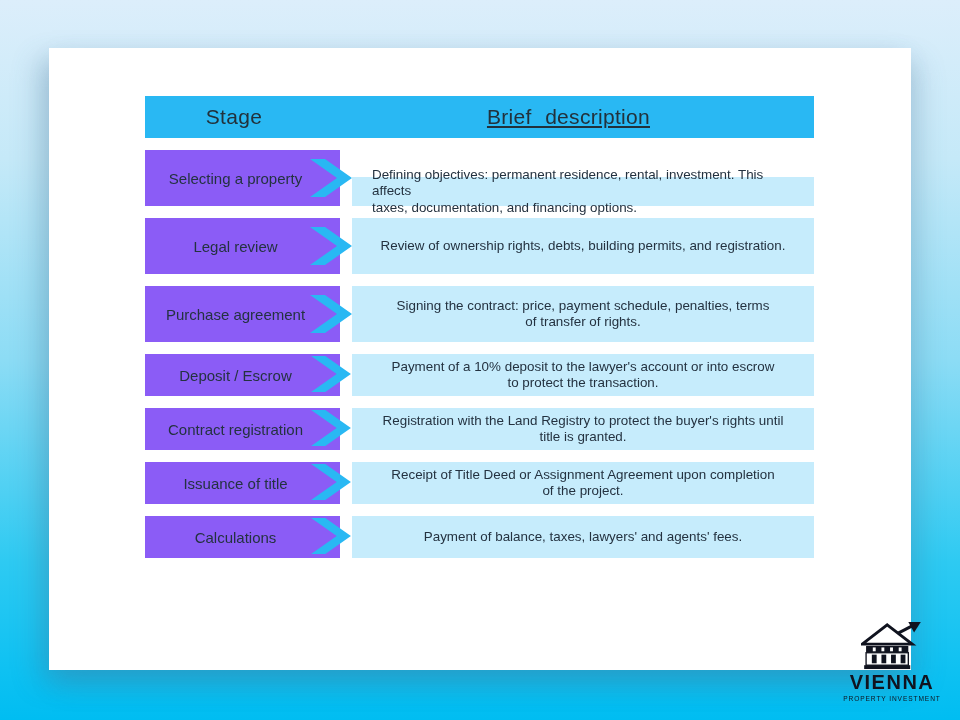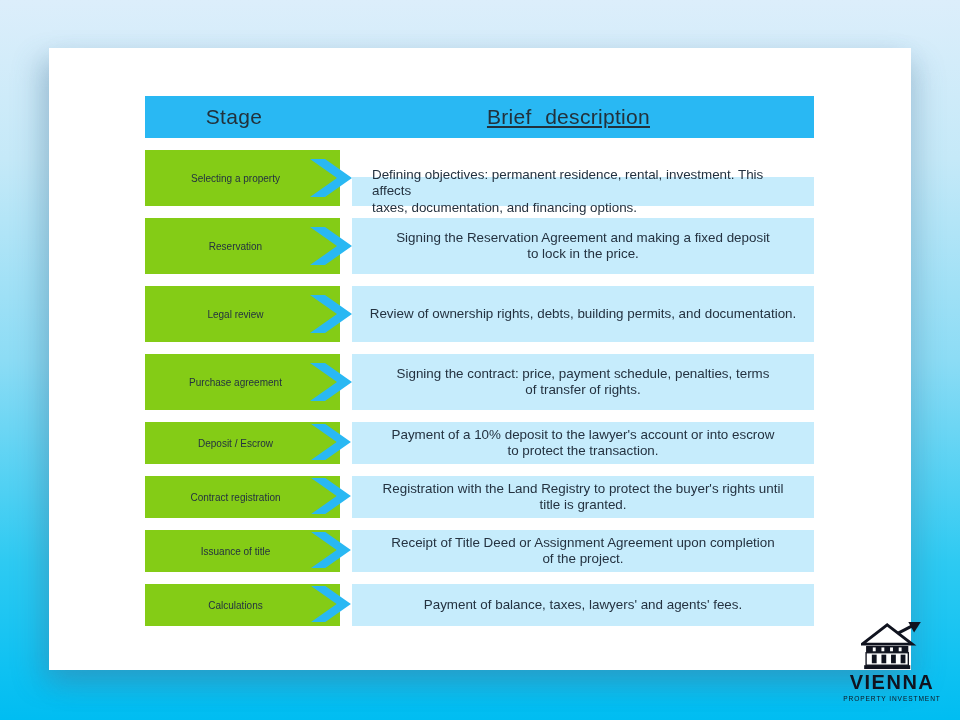--- a/index.html
+++ b/index.html
@@ -55,23 +55,23 @@
   .row.short { height: 42px; }
   .cell {
     display: flex;
     align-items: center;
     justify-content: center;
     box-sizing: border-box;
   }
   .cell.stage {
     position: relative;
     width: 195px;
-    background: #84cc16;
+    background: #8b5cf6;
     color: #243240;
-    font-size: 10px;
+    font-size: 15px;
     text-align: center;
     padding-right: 14px;
   }
   .cell.desc {
     width: 462px;
     background: #c6ecfc;
     color: #243240;
     font-size: 13.4px;
     line-height: 1.22;
     text-align: center;
@@ -140,46 +140,32 @@
               <polygon points="0,0 15,0 42,19 15,38 0,38 27,19" fill="#29b8f3"></polygon>
             </svg>
         </span>
       </div>
       <div class="cell desc left">
         <span class="desc-text">Defining objectives: permanent residence, rental, investment. This affects
 taxes, documentation, and financing options.</span>
       </div>
     </div>
 
+
     <div class="row tall">
       <div class="cell stage">
-        <span class="stage-label">Reservation</span>
+        <span class="stage-label">Legal review</span>
         <span class="chev">
           <svg width="42" height="38" viewBox="0 0 42 38">
               <polygon points="0,0 15,0 42,19 15,38 0,38 27,19" fill="#29b8f3"></polygon>
             </svg>
         </span>
       </div>
       <div class="cell desc">
-        <span class="desc-text">Signing the Reservation Agreement and making a fixed deposit
-to lock in the price.</span>
-      </div>
-    </div>
-
-    <div class="row tall">
-      <div class="cell stage">
-        <span class="stage-label">Legal review</span>
-        <span class="chev">
-          <svg width="42" height="38" viewBox="0 0 42 38">
-              <polygon points="0,0 15,0 42,19 15,38 0,38 27,19" fill="#29b8f3"></polygon>
-            </svg>
-        </span>
-      </div>
-      <div class="cell desc">
-        <span class="desc-text">Review of ownership rights, debts, building permits, and documentation.</span>
+        <span class="desc-text">Review of ownership rights, debts, building permits, and registration.</span>
       </div>
     </div>
 
     <div class="row tall">
       <div class="cell stage">
         <span class="stage-label">Purchase agreement</span>
         <span class="chev">
           <svg width="42" height="38" viewBox="0 0 42 38">
               <polygon points="0,0 15,0 42,19 15,38 0,38 27,19" fill="#29b8f3"></polygon>
             </svg>

